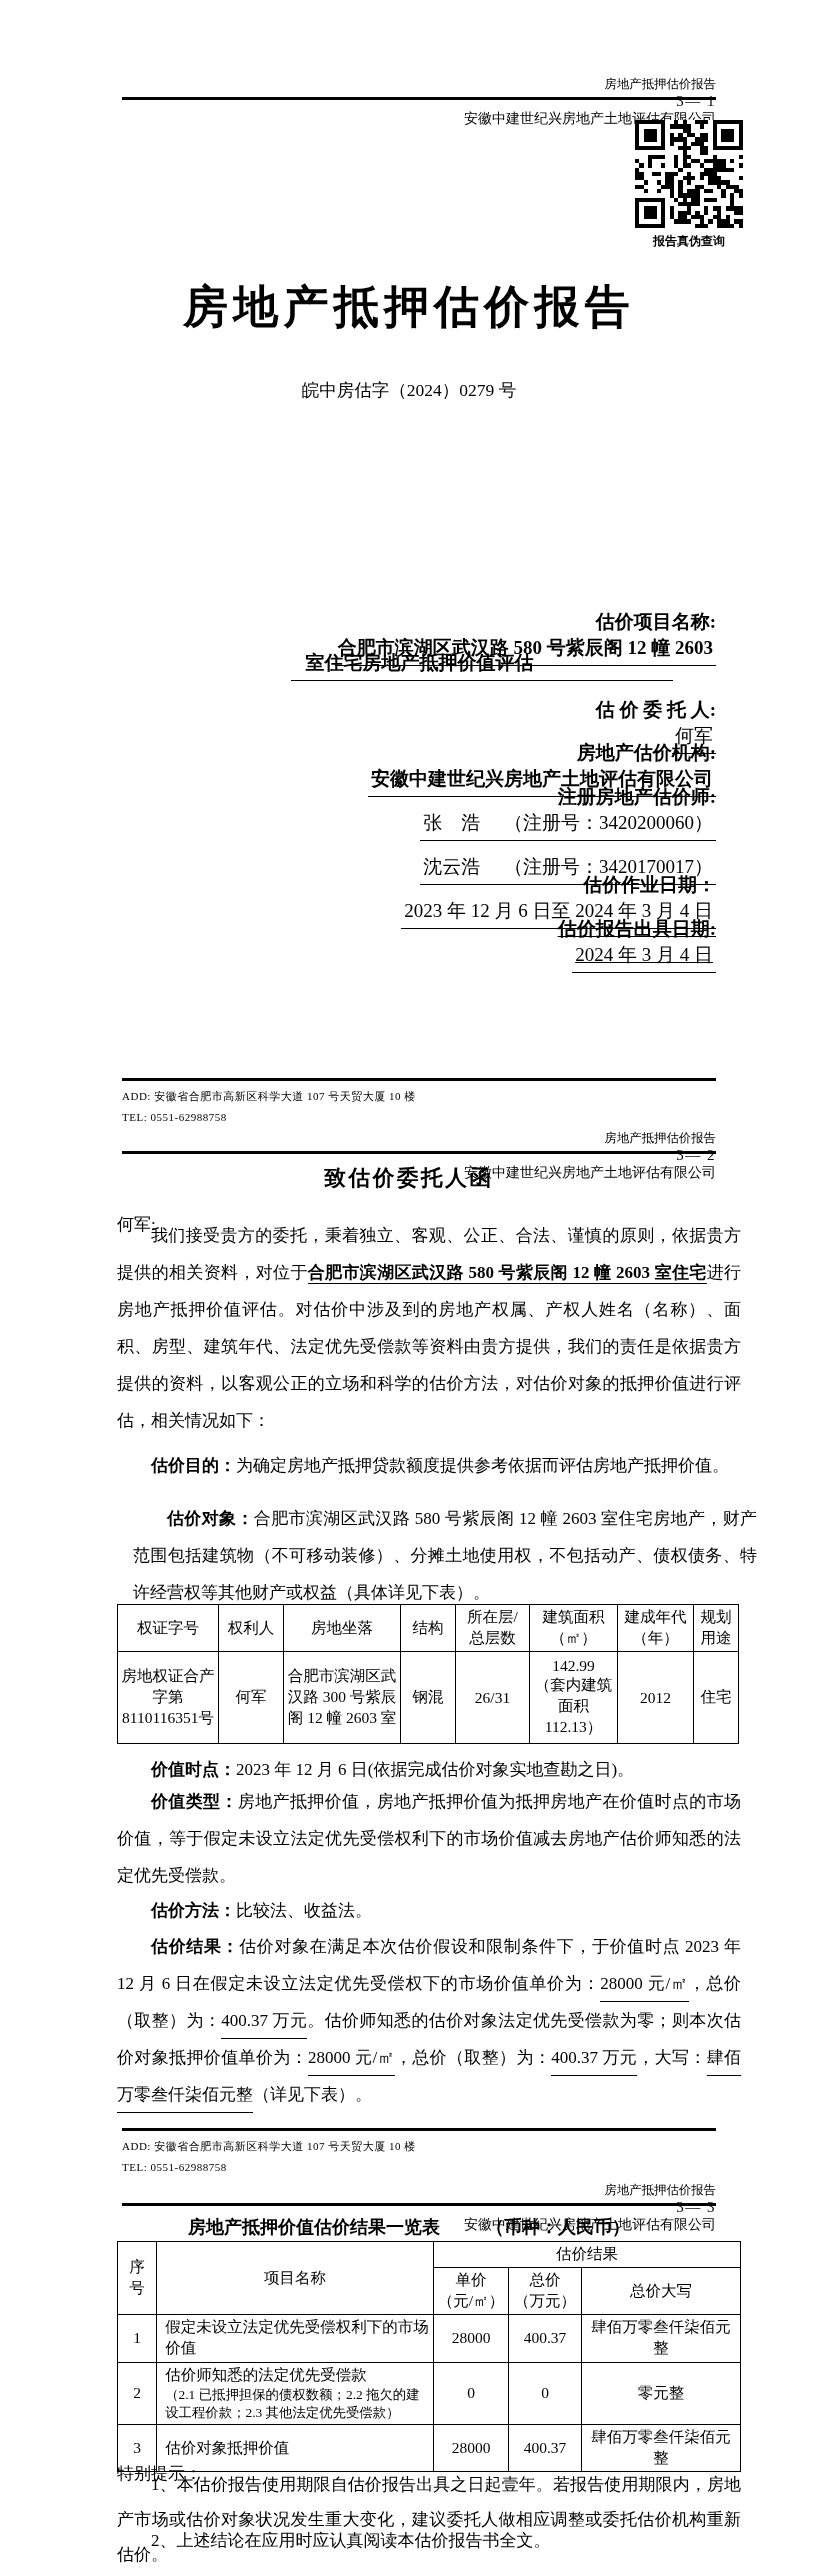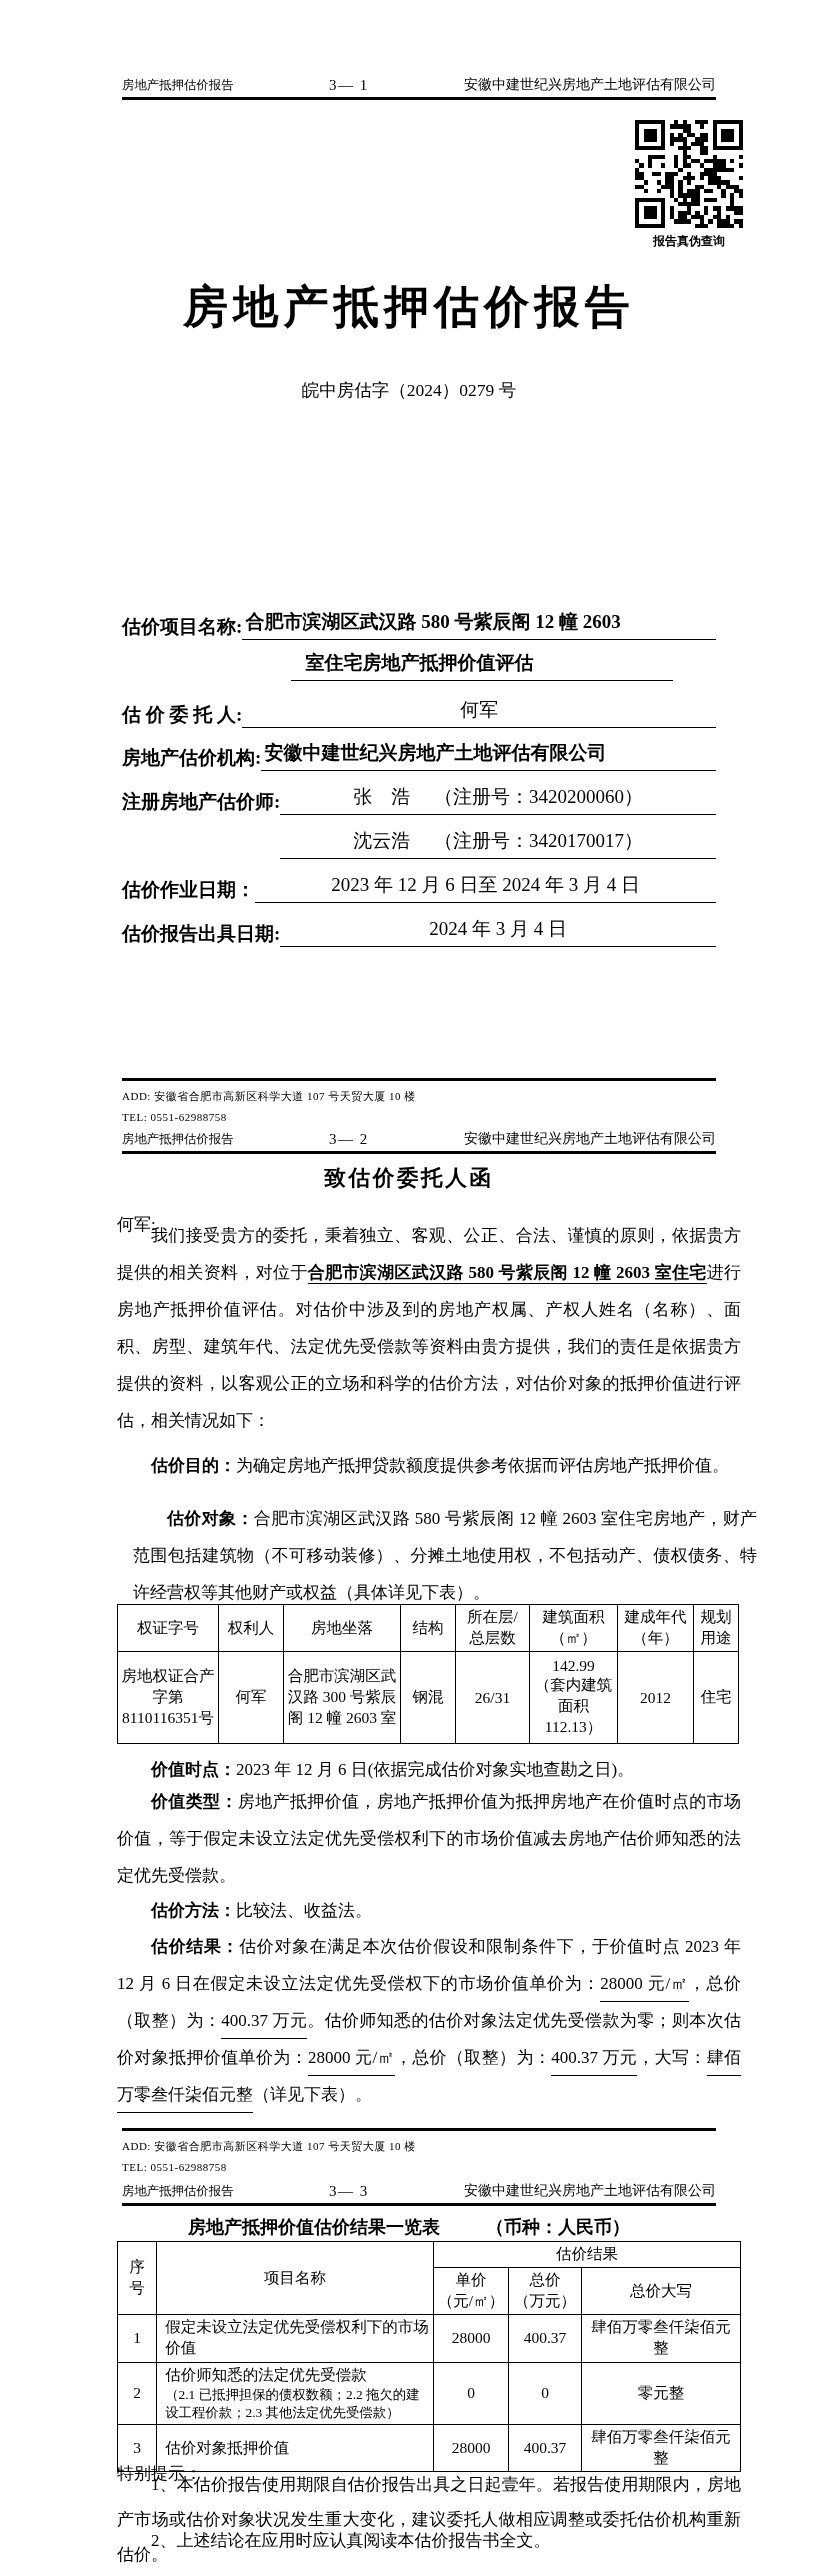--- a/index.html
+++ b/index.html
@@ -1,21 +1,21 @@
 <!DOCTYPE html>
 <html style="font-size:8.2px"><head>
 <meta charset="utf-8">
 <style>
   html,body{margin:0;padding:0;background:#ffffff;}
   #doc{
     position:relative;width:818px;height:3301px;background:#ffffff;
     color:#000;font-family:"Liberation Serif","DejaVu Serif",serif;
     overflow:hidden;
   }
-  .abs{position:absolute;}
+  .abs{position:absolute;flex-direction:column;}
   
   .hdr{left:122px;width:594px;display:flex;justify-content:space-between;align-items:flex-end;}
   .hdr .l{font-size:12.4px;}
   .hdr .c{font-size:15px;letter-spacing:1.5px;}
   .hdr .r{font-size:14px;}
   .hline{left:122px;width:594px;height:2.6px;background:#000;}
   .ft{left:122px;width:594px;font-size:11px;letter-spacing:0.5px;}
   
   .qrbox{left:635px;top:120px;width:108px;height:108px;}
   .qrcap{left:630px;top:233px;width:118px;text-align:center;font-size:12px;font-weight:bold;}
@@ -319,21 +319,21 @@
   <div class="abs frow" style="top:828px;">
     <span class="lab sp">注册房地产估价师:</span>
     <span class="val normal">沈云浩　 （注册号：3420170017）</span>
   </div>
 
   <div class="abs frow" style="top:872px;">
     <span class="lab">估价作业日期：</span>
     <span class="val normal">2023 年 12 月 6 日至 2024 年 3 月 4 日</span>
   </div>
 
-  <div class="abs frow" style="top:916px;">
+  <div class="abs frow" style="top:916px;text-decoration:underline;">
     <span class="lab">估价报告出具日期:</span>
     <span class="val normal">2024 年 3 月 4 日</span>
   </div>
 
   <div class="abs hline" style="top:1078px;"></div>
   <div class="abs ft" style="top:1089px;">ADD: 安徽省合肥市高新区科学大道 107 号天贸大厦 10 楼</div>
   <div class="abs ft" style="top:1111px;">TEL: 0551-62988758</div>
 
   <div class="abs hdr" style="top:1130px;">
     <span class="l">房地产抵押估价报告</span>

